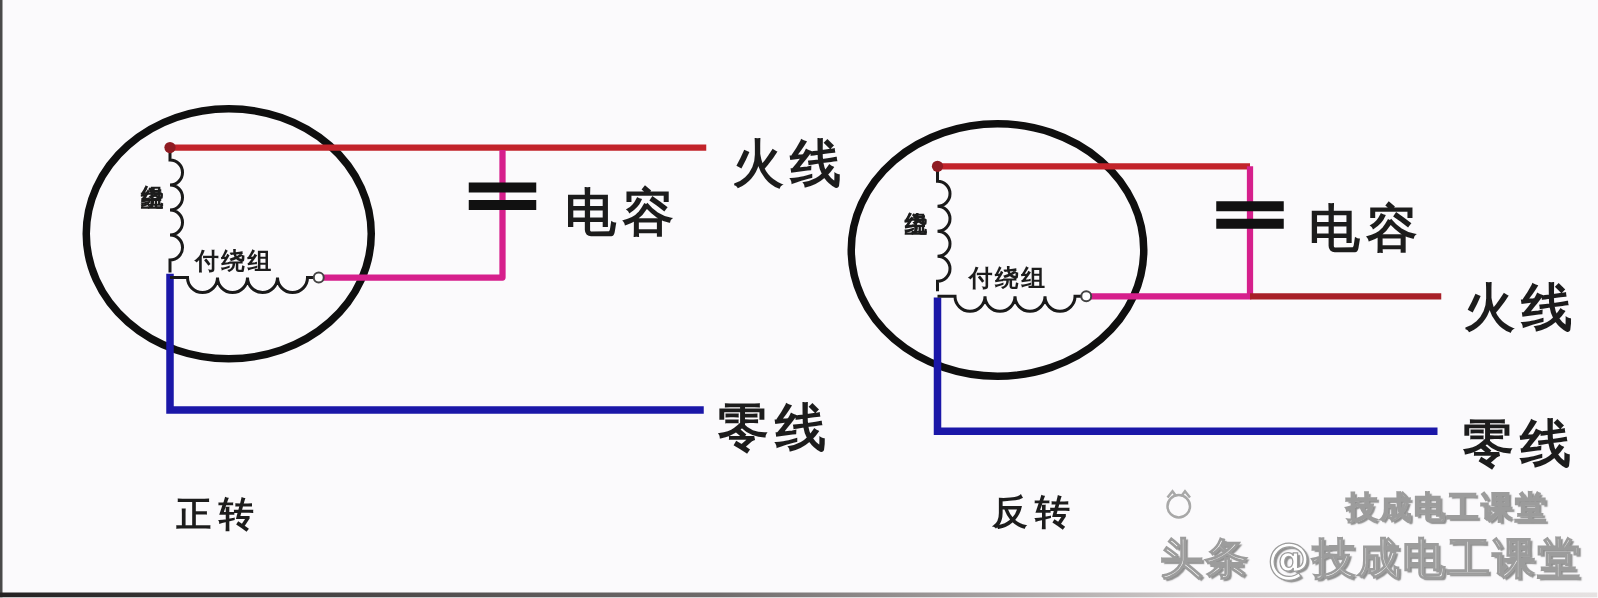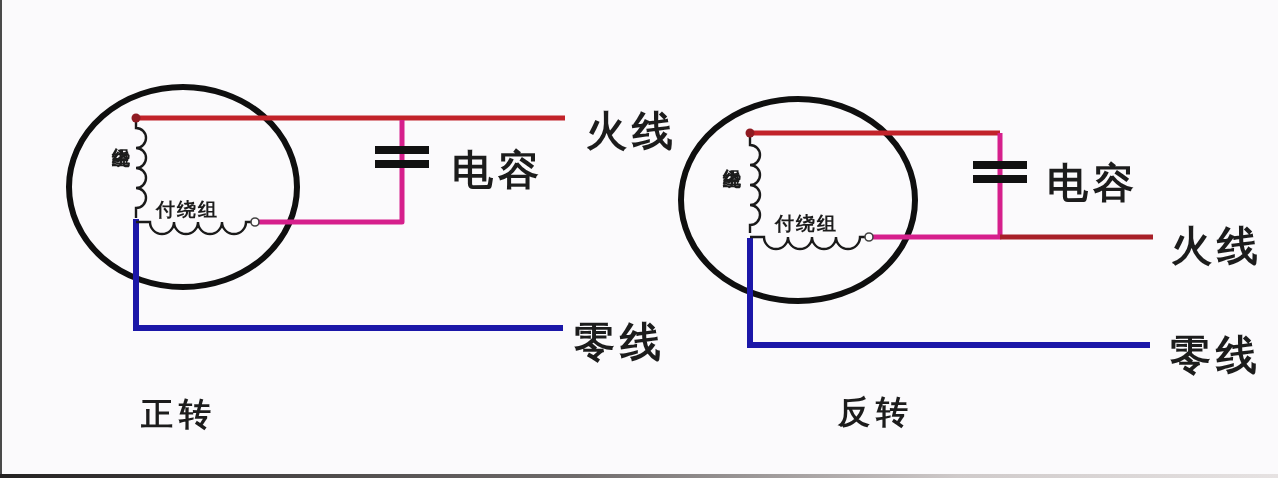--- a/index.html
+++ b/index.html
@@ -11,21 +11,21 @@
   .canvas{
     position:relative;width:1278px;height:478px;
     background:#fbfafc;overflow:hidden;
   }
   .canvas svg{position:absolute;left:0;top:0;}
   .lbl{
     position:absolute;color:#1c1c1c;font-weight:700;
     white-space:nowrap;line-height:1;
   }
   .lbl-big{font-size:41px;letter-spacing:5px;}
-  .lbl-caption{font-size:32px;letter-spacing:6px;}
+  .lbl-caption{font-size:28px;letter-spacing:6px;}
   .lbl-coil{font-size:19px;letter-spacing:2px;}
   .lbl-vert{
     font-size:18px;letter-spacing:0;
     writing-mode:vertical-rl;text-orientation:upright;line-height:1.05;
   }
   .edge-left{
     position:absolute;left:0;top:0;width:2px;height:478px;background:#4a4a4a;
   }
   .edge-bottom{
     position:absolute;left:0;bottom:0;width:1278px;height:4px;
@@ -100,18 +100,30 @@
   <div class="lbl lbl-big" style="left:452px;top:150px;">电容</div>
   <div class="lbl lbl-big" style="left:586px;top:111px;">火线</div>
   <div class="lbl lbl-big" style="left:574px;top:322px;">零线</div>
   <div class="lbl lbl-caption" style="left:141px;top:398px;">正转</div>
 
   <div class="lbl lbl-vert" style="left:722px;top:155px;">主绕组</div>
   <div class="lbl lbl-coil" style="left:775px;top:214px;">付绕组</div>
   <div class="lbl lbl-big" style="left:1047px;top:163px;">电容</div>
   <div class="lbl lbl-big" style="left:1171px;top:226px;">火线</div>
   <div class="lbl lbl-big" style="left:1170px;top:335px;">零线</div>
-  <div class="lbl lbl-caption" style="left:838px;top:396px;">反转</div>
+  <div class="lbl lbl-caption" style="left:794px;top:396px;">反转</div>
 
+  <div class="watermark">
+    <div class="wm-line1">
+      <span class="wm-logo">
+        <svg width="30" height="30" viewBox="0 0 30 30">
+          <path d="M6 9 L10 4 L13 8 M24 9 L20 4 L17 8" fill="none" stroke="#a8a8a8" stroke-width="2"></path>
+          <circle cx="15" cy="16" r="9" fill="none" stroke="#a8a8a8" stroke-width="2"></circle>
+        </svg>
+      </span>
+      <span>技成电工课堂</span>
+    </div>
+    <div class="wm-line2">头条 @技成电工课堂</div>
+  </div>
 
   <div class="edge-left"></div>
   <div class="edge-bottom"></div>
 </div>
 
 </body></html>

